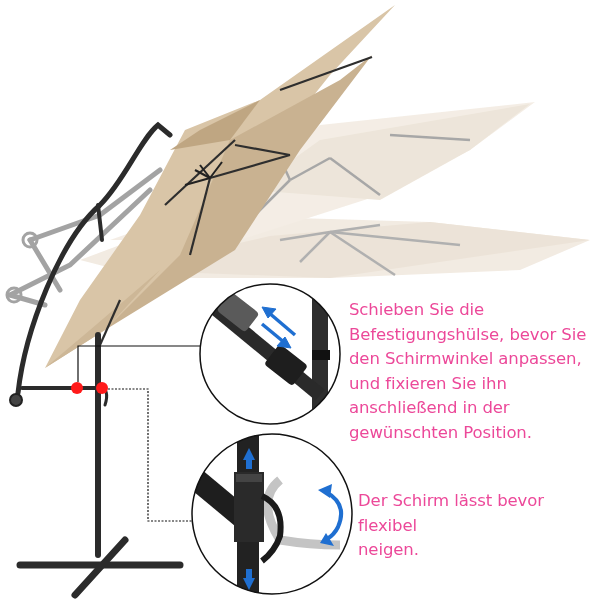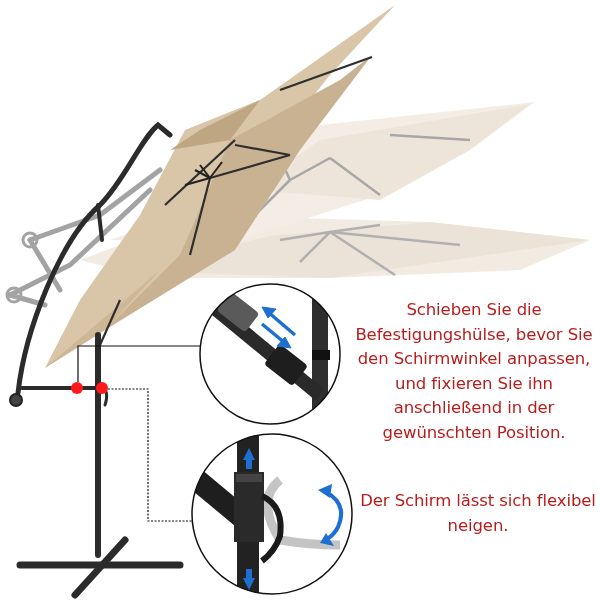--- a/index.html
+++ b/index.html
@@ -1,20 +1,20 @@
 <!DOCTYPE html>
 <html><head>
 <meta charset="utf-8">
 <style>
   html, body { margin: 0; padding: 0; background: #ffffff; }
   body { width: 600px; height: 600px; position: relative; overflow: hidden;
          font-family: "DejaVu Sans", "Liberation Sans", sans-serif; }
   #scene { position: absolute; left: 0; top: 0; width: 600px; height: 600px; }
-  .caption { position: absolute; color: #b91c1c; font-size: 16.5px; line-height: 24.5px;
-             letter-spacing: -0.1px; white-space: pre-line; text-align: center; }
+  .caption { position: absolute; color: #ec4899; font-size: 16.5px; line-height: 24.5px;
+             letter-spacing: -0.1px; white-space: pre-line; }
   #caption-1 { left: 349px; top: 298px; width: 250px; }
   #caption-2 { left: 358px; top: 489px; width: 240px; }
 </style>
 </head>
 <body>
 
 <svg id="scene" viewBox="0 0 600 600" xmlns="http://www.w3.org/2000/svg">
 
   <g opacity="0.9">
 
@@ -138,14 +138,14 @@
     </g>
   </g>
 </svg>
 
 <div id="caption-1" class="caption">Schieben Sie die
 Befestigungshülse, bevor Sie
 den Schirmwinkel anpassen,
 und fixieren Sie ihn
 anschließend in der
 gewünschten Position.</div>
-<div id="caption-2" class="caption">Der Schirm lässt sich flexibel
+<div id="caption-2" class="caption">Der Schirm lässt bevor flexibel
 neigen.</div>
 
 </body></html>

